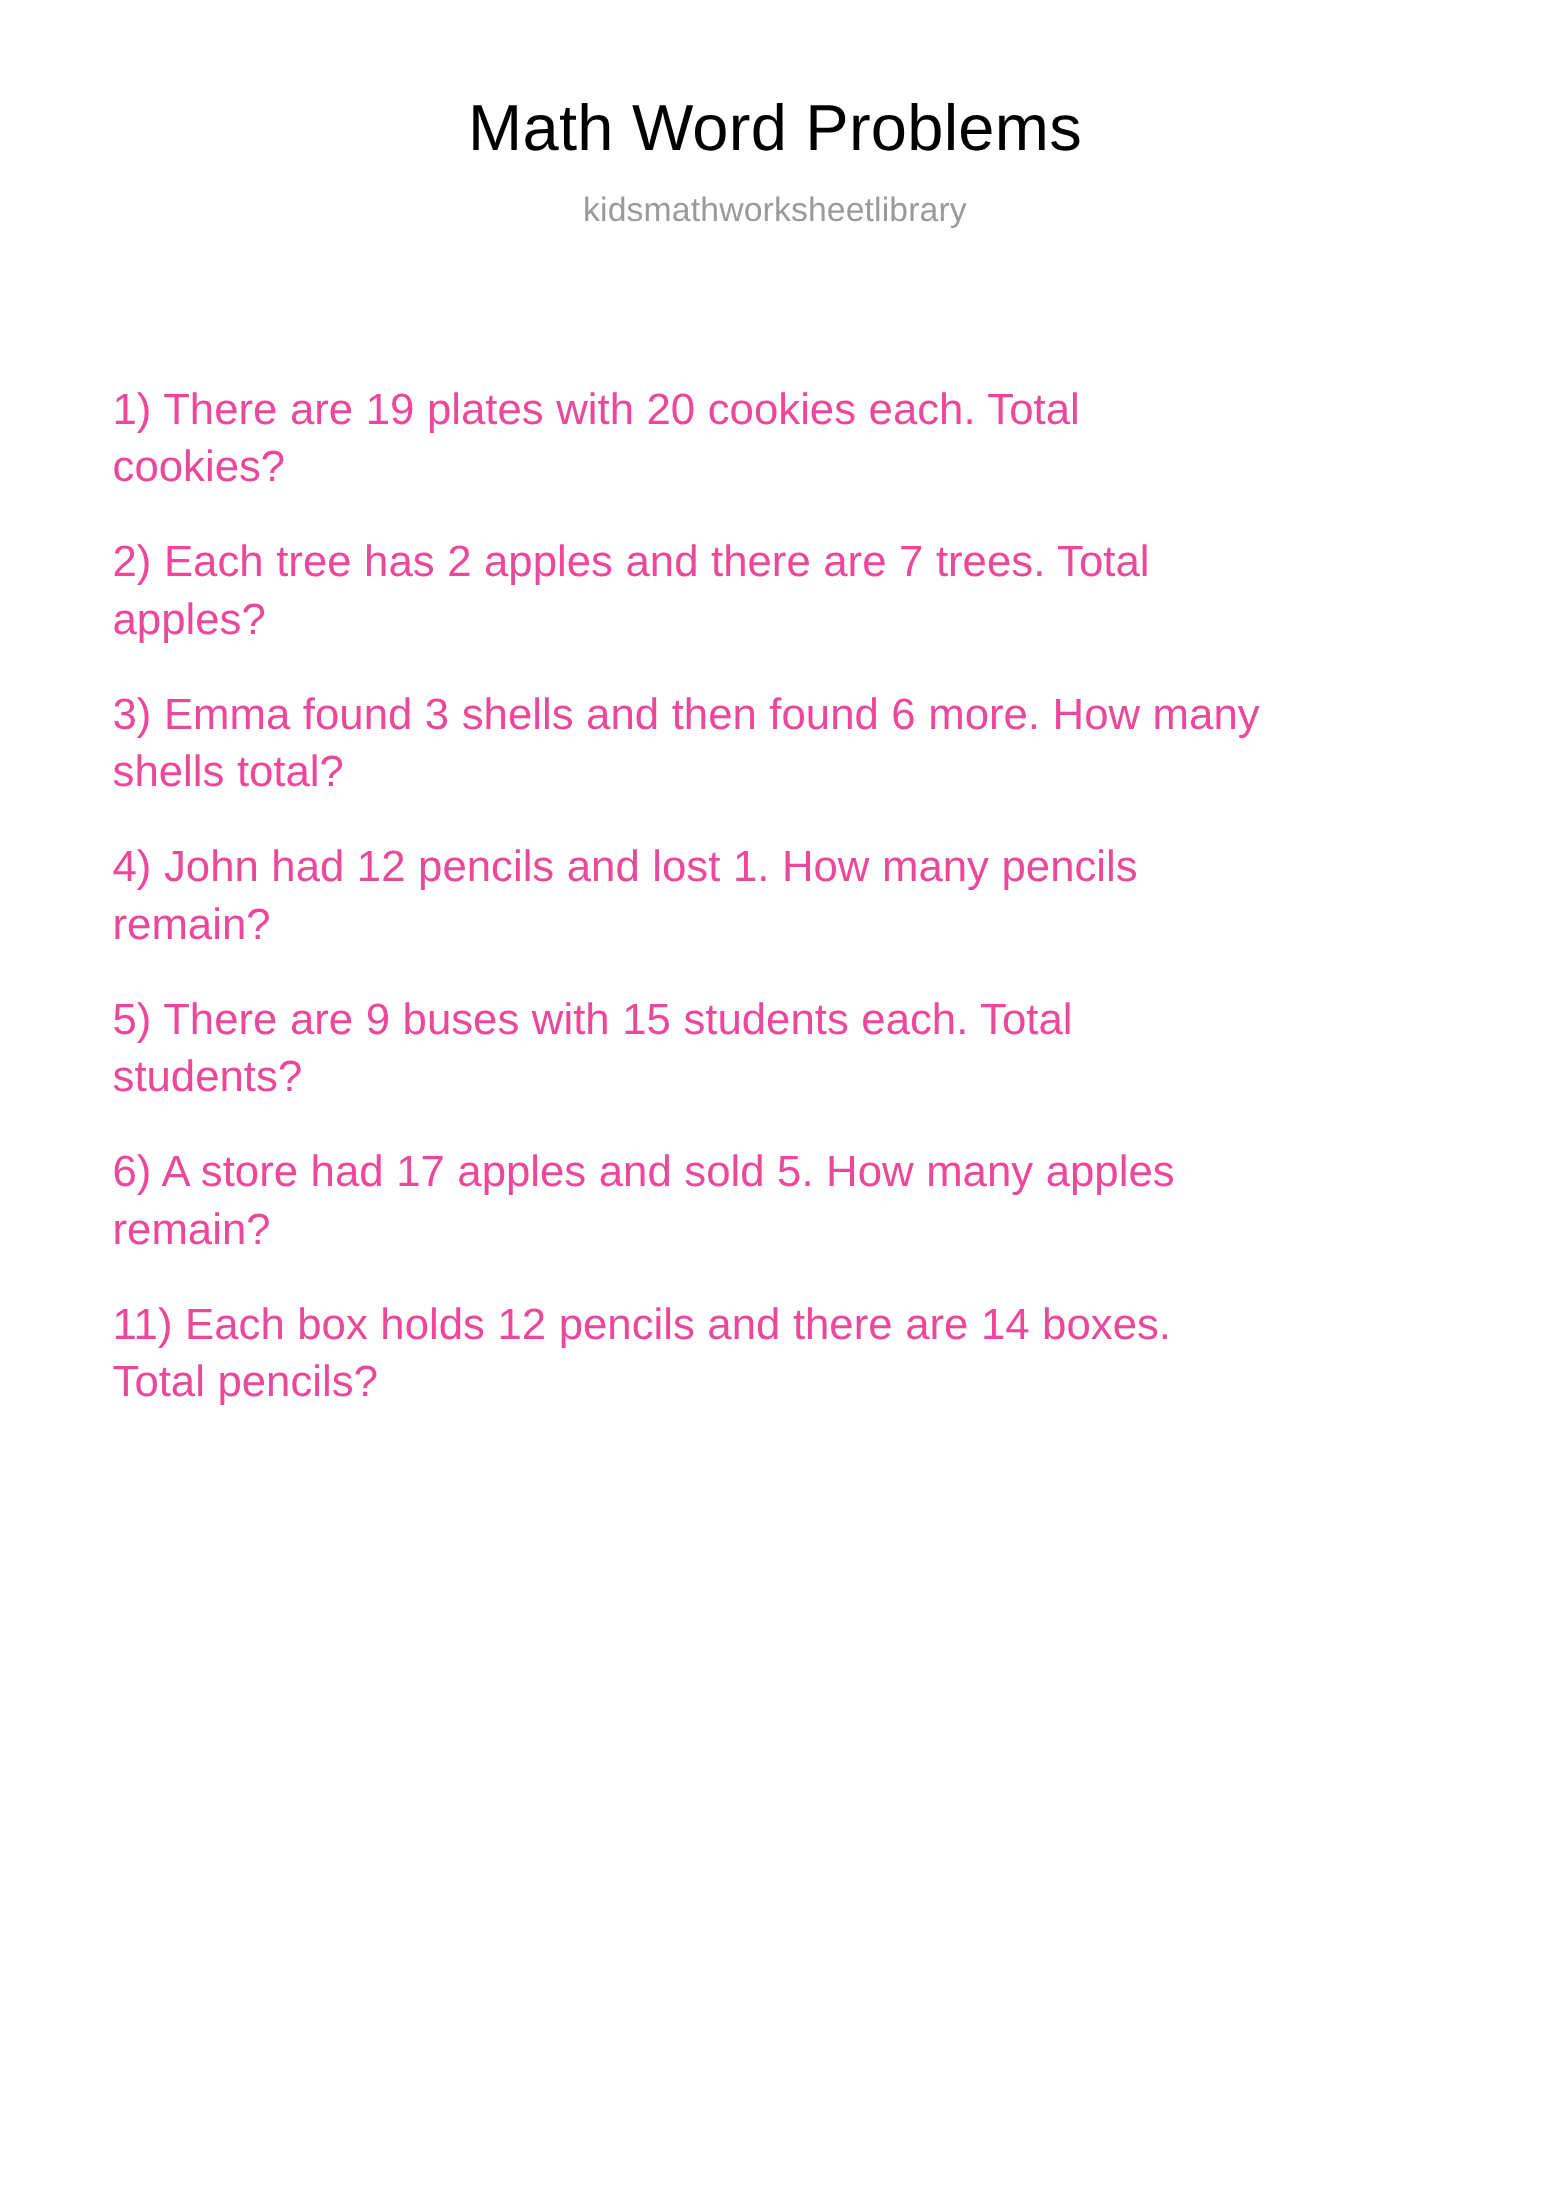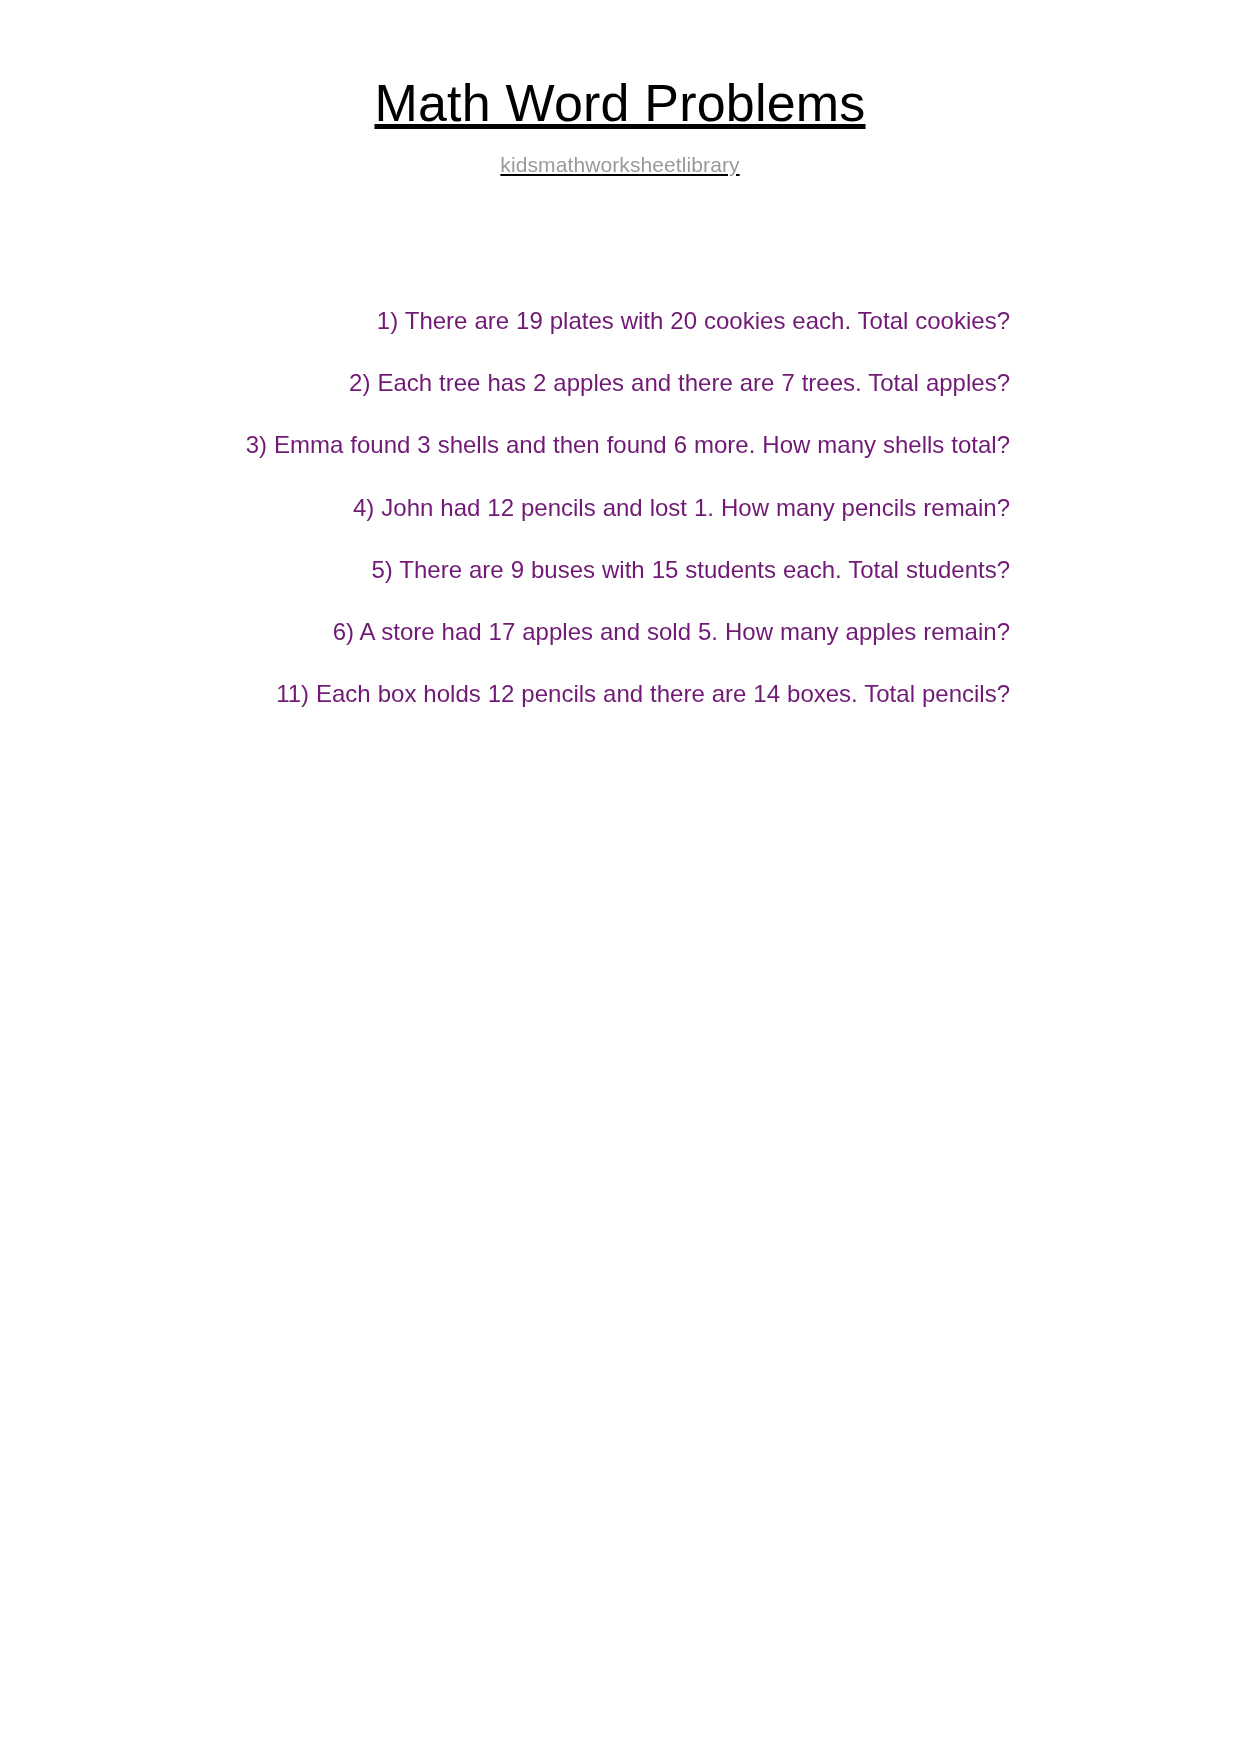--- a/index.html
+++ b/index.html
@@ -15,68 +15,67 @@
   }
 
   .page {
     position: relative;
     width: 1240px;
     height: 1754px;
     background: #ffffff;
     margin: 0 auto;
     overflow: hidden;
     box-sizing: border-box;
-    text-decoration: underline;
   }
 
   
   .worksheet-header {
     padding-top: 74px;
     text-align: center;
   }
 
   .worksheet-title {
     font-family: "Liberation Sans", sans-serif;
     font-size: 52px;
     font-weight: 400;
     line-height: 1.12;
     color: #000000;
     letter-spacing: 0.2px;
     margin: 0;
   }
 
   .worksheet-subtitle {
     font-family: "Liberation Sans", sans-serif;
-    font-size: 21px;
+    font-size: 27px;
     font-weight: 400;
     line-height: 1.2;
     color: #9a9a9a;
     letter-spacing: 0.1px;
     margin: 20px 0 4px 0;
   }
 
   
   .problem-list {
     margin: 0;
     padding: 0;
     list-style: none;
     position: absolute;
     left: 90px;
     top: 305px;
     width: 920px;
   }
 
   .problem-item {
     font-family: "Liberation Sans", sans-serif;
-    font-size: 24px;
+    font-size: 35px;
     font-weight: 400;
     line-height: 1.30;
-    color: #701a75;
+    color: #ec4899;
     margin: 0 0 31px 0;
-    text-align: right;
+    text-align: left;
     word-spacing: 0.3px;
   }
 
   .problem-item:last-child {
     margin-bottom: 4px;
   }
 </style>
 </head>
 <body>
 

